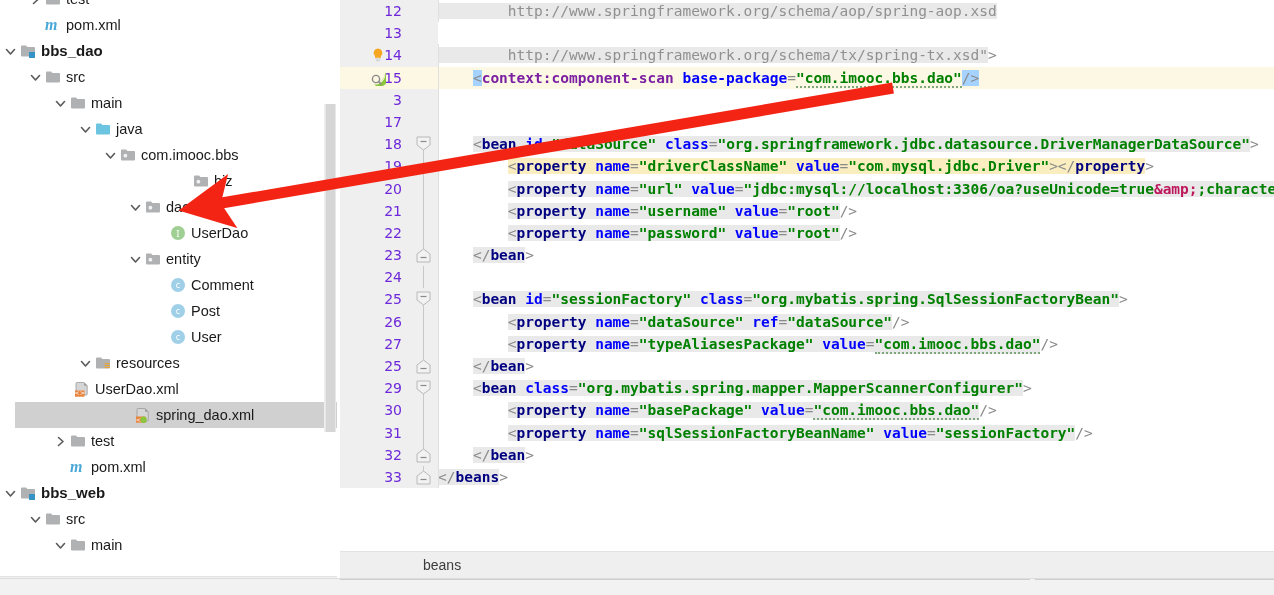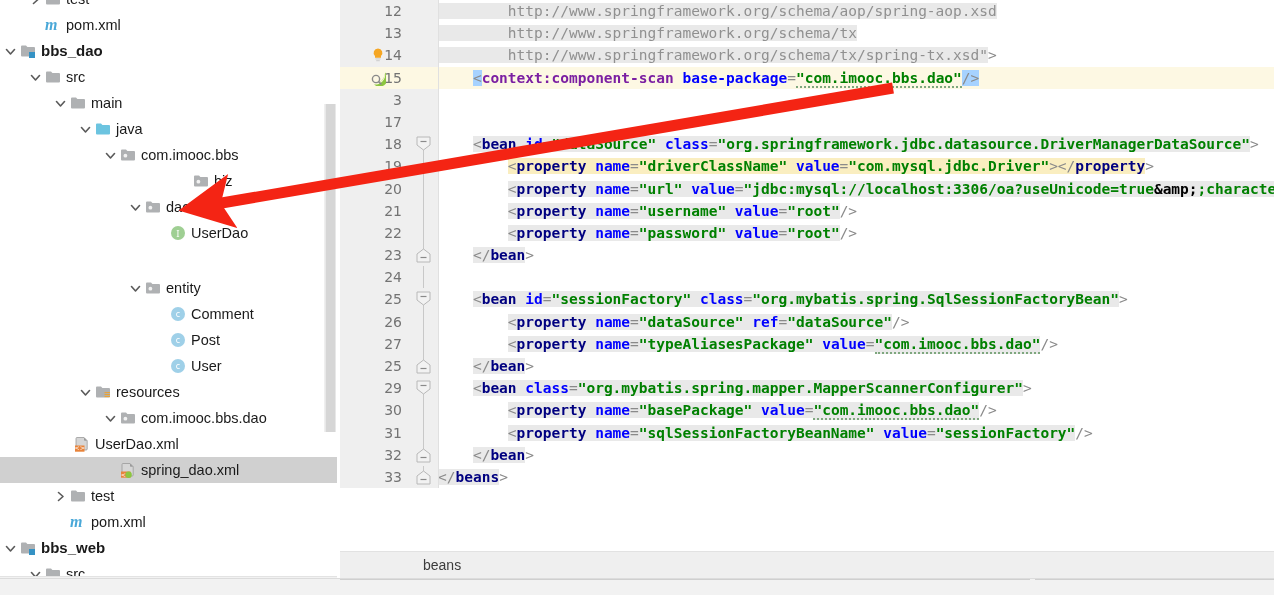--- a/index.html
+++ b/index.html
@@ -15,21 +15,21 @@
   
   #project-panel{
     position:absolute;left:0;top:0;width:337px;height:577px;
     background:#fff;overflow:hidden;
   }
   .tree-row{
     position:relative;height:26px;line-height:26px;
     white-space:nowrap;font-size:14.5px;color:#1a1a1a;
     display:flex;align-items:center;
   }
-  .tree-row.selected{background:#d0d0d0;}
+  .tree-row.selected{background:#d0d0d0;margin-left:15px;}
   .twisty{
     width:13px;height:13px;flex:0 0 13px;margin-right:3px;position:relative;
   }
   .twisty.none{visibility:hidden;}
   .twisty svg{display:block;}
   .ico{flex:0 0 auto;margin-right:5px;display:inline-block;position:relative;}
   .lbl{display:inline-block;}
   .lbl.bold{font-weight:bold;font-size:15px;}
 
   
@@ -58,21 +58,21 @@
   #editor{
     position:absolute;left:340px;top:0;width:934px;height:550px;
     background:#ffffff;overflow:hidden;
     font-family:"DejaVu Sans Mono","Liberation Mono",monospace;
   }
   .eline{
     position:relative;height:22.2px;line-height:22.2px;white-space:pre;
   }
   .gutter{
     position:absolute;left:0;top:0;width:70px;height:100%;
-    background:#efefef;color:#737373;
+    background:#efefef;color:#6d28d9;
     font-family:"DejaVu Sans","Liberation Sans",sans-serif;
     font-size:14px;text-align:right;
     box-sizing:border-box;padding-right:8px;
   }
   .eline.hl .gutter{background:#fdf8e3;}
   .foldcol{
     position:absolute;left:70px;top:0;width:28px;height:100%;background:#efefef;
   }
   .eline.hl .foldcol{background:#fdf8e3;}
   .codecol{
@@ -81,21 +81,21 @@
   }
   .eline.hl{background:#fdf8e3;}
   .eline.hl .codecol{background:#fdf8e3;}
 
   
   .t-tag{color:#7b1fa2;font-weight:bold;}
   .t-tagb{color:#000080;font-weight:bold;}
   .t-brk{color:#8a8a8a;}
   .t-attr{color:#0000ff;font-weight:bold;}
   .t-str{color:#008000;font-weight:bold;}
-  .t-ent{color:#000000;font-weight:bold;}
+  .t-ent{color:#be185d;font-weight:bold;}
   .t-plain{color:#8a8a8a;}
   .t-grey{color:#909090;}
   .bg-sel{background:#e9e9e9;}
   .bg-yel{background:#faeec0;}
   .bg-cursor{background:#a6d2ff;}
   .squig{
     border-bottom:2px dotted #7ea77e;
     padding-bottom:0px;
   }
 
@@ -238,21 +238,21 @@
           <span class="lbl">dao</span>
         </div>
         <div class="tree-row" style="padding-left: 154px;">
           <span class="twisty none"></span>
           <span class="ico" style="width: 16px; height: 16px; line-height: 16px;"><svg width="16" height="16" viewBox="0 0 16 16" xmlns="http://www.w3.org/2000/svg">
               <circle cx="8" cy="8" r="7" fill="#9fcf93"></circle>
               <text x="8" y="11.6" font-size="8.5" font-family="DejaVu Serif, serif" fill="#ffffff" text-anchor="middle">I</text>
             </svg></span>
           <span class="lbl">UserDao</span>
         </div>
-        <div class="tree-row" style="padding-left: 129px; margin-top: 29px;">
+        <div class="tree-row" style="padding-left: 129px;">
           <span class="twisty">
             <svg width="13" height="13" viewBox="0 0 13 13" xmlns="http://www.w3.org/2000/svg">
               <path d="M2.5 4.5 L6.5 9 L10.5 4.5" fill="none" stroke="#5a5a5a" stroke-width="1.6" stroke-linecap="round" stroke-linejoin="round"></path>
             </svg>
           </span>
           <span class="ico" style="width: 16px; height: 16px; line-height: 16px;"><svg width="16" height="16" viewBox="0 0 16 16" xmlns="http://www.w3.org/2000/svg">
               <path d="M1 3.5 a1 1 0 0 1 1-1 h4 l1.4 1.6 H14 a1 1 0 0 1 1 1 V12.5 a1 1 0 0 1-1 1 H2 a1 1 0 0 1-1-1 Z" fill="#afb1b3"></path>
               <circle cx="5.4" cy="8.7" r="1.9" fill="#f2f2f2"></circle>
             </svg></span>
           <span class="lbl">entity</span>
@@ -287,32 +287,20 @@
               <path d="M2.5 4.5 L6.5 9 L10.5 4.5" fill="none" stroke="#5a5a5a" stroke-width="1.6" stroke-linecap="round" stroke-linejoin="round"></path>
             </svg>
           </span>
           <span class="ico" style="width: 16px; height: 16px; line-height: 16px;"><svg width="16" height="16" viewBox="0 0 16 16" xmlns="http://www.w3.org/2000/svg">
               <path d="M1 3.5 a1 1 0 0 1 1-1 h4 l1.4 1.6 H14 a1 1 0 0 1 1 1 V12.5 a1 1 0 0 1-1 1 H2 a1 1 0 0 1-1-1 Z" fill="#afb1b3"></path>
               <rect x="9.5" y="8" width="5.5" height="1.1" fill="#e8a33a"></rect>
               <rect x="9.5" y="10" width="5.5" height="1.1" fill="#e8a33a"></rect>
               <rect x="9.5" y="12" width="5.5" height="1.1" fill="#e8a33a"></rect>
             </svg></span>
           <span class="lbl">resources</span>
-        </div>
-        <div class="tree-row" style="padding-left: 104px;">
-          <span class="twisty">
-            <svg width="13" height="13" viewBox="0 0 13 13" xmlns="http://www.w3.org/2000/svg">
-              <path d="M2.5 4.5 L6.5 9 L10.5 4.5" fill="none" stroke="#5a5a5a" stroke-width="1.6" stroke-linecap="round" stroke-linejoin="round"></path>
-            </svg>
-          </span>
-          <span class="ico" style="width: 16px; height: 16px; line-height: 16px;"><svg width="16" height="16" viewBox="0 0 16 16" xmlns="http://www.w3.org/2000/svg">
-              <path d="M1 3.5 a1 1 0 0 1 1-1 h4 l1.4 1.6 H14 a1 1 0 0 1 1 1 V12.5 a1 1 0 0 1-1 1 H2 a1 1 0 0 1-1-1 Z" fill="#afb1b3"></path>
-              <circle cx="5.4" cy="8.7" r="1.9" fill="#f2f2f2"></circle>
-            </svg></span>
-          <span class="lbl">com.imooc.bbs.dao</span>
         </div>
         <div class="tree-row" style="padding-left: 58px;">
           <span class="twisty none"></span>
           <span class="ico" style="width: 16px; height: 16px; line-height: 16px;"><svg width="16" height="16" viewBox="0 0 16 16" xmlns="http://www.w3.org/2000/svg">
               <path d="M3 1.5 h7 l3.2 3.2 V13 a1 1 0 0 1-1 1 H3 a1 1 0 0 1-1-1 V2.5 a1 1 0 0 1 1-1 Z" fill="#d6d6d6" stroke="#9a9a9a" stroke-width="0.8"></path>
               <path d="M10 1.5 L13.2 4.7 H10.7 a0.7 0.7 0 0 1-0.7-0.7 Z" fill="#9a9a9a"></path>
               <rect x="1" y="9.5" width="9.5" height="6.2" fill="#e8833a"></rect>
               <text x="5.7" y="14.4" font-size="6.2" font-family="DejaVu Sans, sans-serif" fill="#ffffff" text-anchor="middle">&lt;&gt;</text>
             </svg></span>
           <span class="lbl">UserDao.xml</span>
@@ -387,21 +375,21 @@
 
   <div id="tree-hscroll">
     <div class="thumb"></div>
   </div>
 
   <div id="divider"></div>
 
   <div id="editor">
     <div id="editor-lines">
         <div class="eline"><div class="gutter">12</div><div class="foldcol"></div><div class="codecol"><div id="margin-line"></div><span class="t-grey bg-sel">        http://www.springframework.org/schema/aop/spring-aop.xsd</span></div></div>
-        <div class="eline"><div class="gutter">13</div><div class="foldcol"></div><div class="codecol"><div id="margin-line"></div><span class="t-grey bg-sel">        http://www.springframework.org/schema/tx</span></div></div>
+        <div class="eline"><div class="gutter">13</div><div class="foldcol"></div></div>
         <div class="eline"><div class="gutter">14</div><div class="gutter-icon"><svg width="16" height="16" viewBox="0 0 16 16" xmlns="http://www.w3.org/2000/svg">
               <path d="M8 1.5 a4.4 4.4 0 0 1 3 7.6 v1.6 h-6 V9.1 A4.4 4.4 0 0 1 8 1.5 Z" fill="#f5a623"></path>
               <rect x="5.4" y="11.2" width="5.2" height="1.4" rx="0.5" fill="#d2d2d2"></rect>
               <rect x="6.1" y="13" width="3.8" height="1.3" rx="0.5" fill="#d2d2d2"></rect>
             </svg></div><div class="foldcol"></div><div class="codecol"><div id="margin-line"></div><span class="t-grey bg-sel">        http://www.springframework.org/schema/tx/spring-tx.xsd</span><span class="t-grey bg-sel">"</span><span class="t-brk ">&gt;</span></div></div>
         <div class="eline hl"><div class="gutter">15</div><div class="gutter-icon"><svg width="16" height="16" viewBox="0 0 16 16" xmlns="http://www.w3.org/2000/svg">
               <path d="M15 2.5 A8 8 0 0 1 4 14.5 A10 10 0 0 0 15 2.5 Z" fill="#8cc63f"></path>
               <path d="M14.4 3.2 A9 9 0 0 1 5.2 13.4 A9.5 9.5 0 0 0 14.4 3.2 Z" fill="#a5d65c"></path>
               <circle cx="6" cy="9" r="3.6" fill="none" stroke="#8a8a8a" stroke-width="1.4"></circle>
               <line x1="8.6" y1="11.6" x2="11.4" y2="14.4" stroke="#8a8a8a" stroke-width="1.6"></line>

